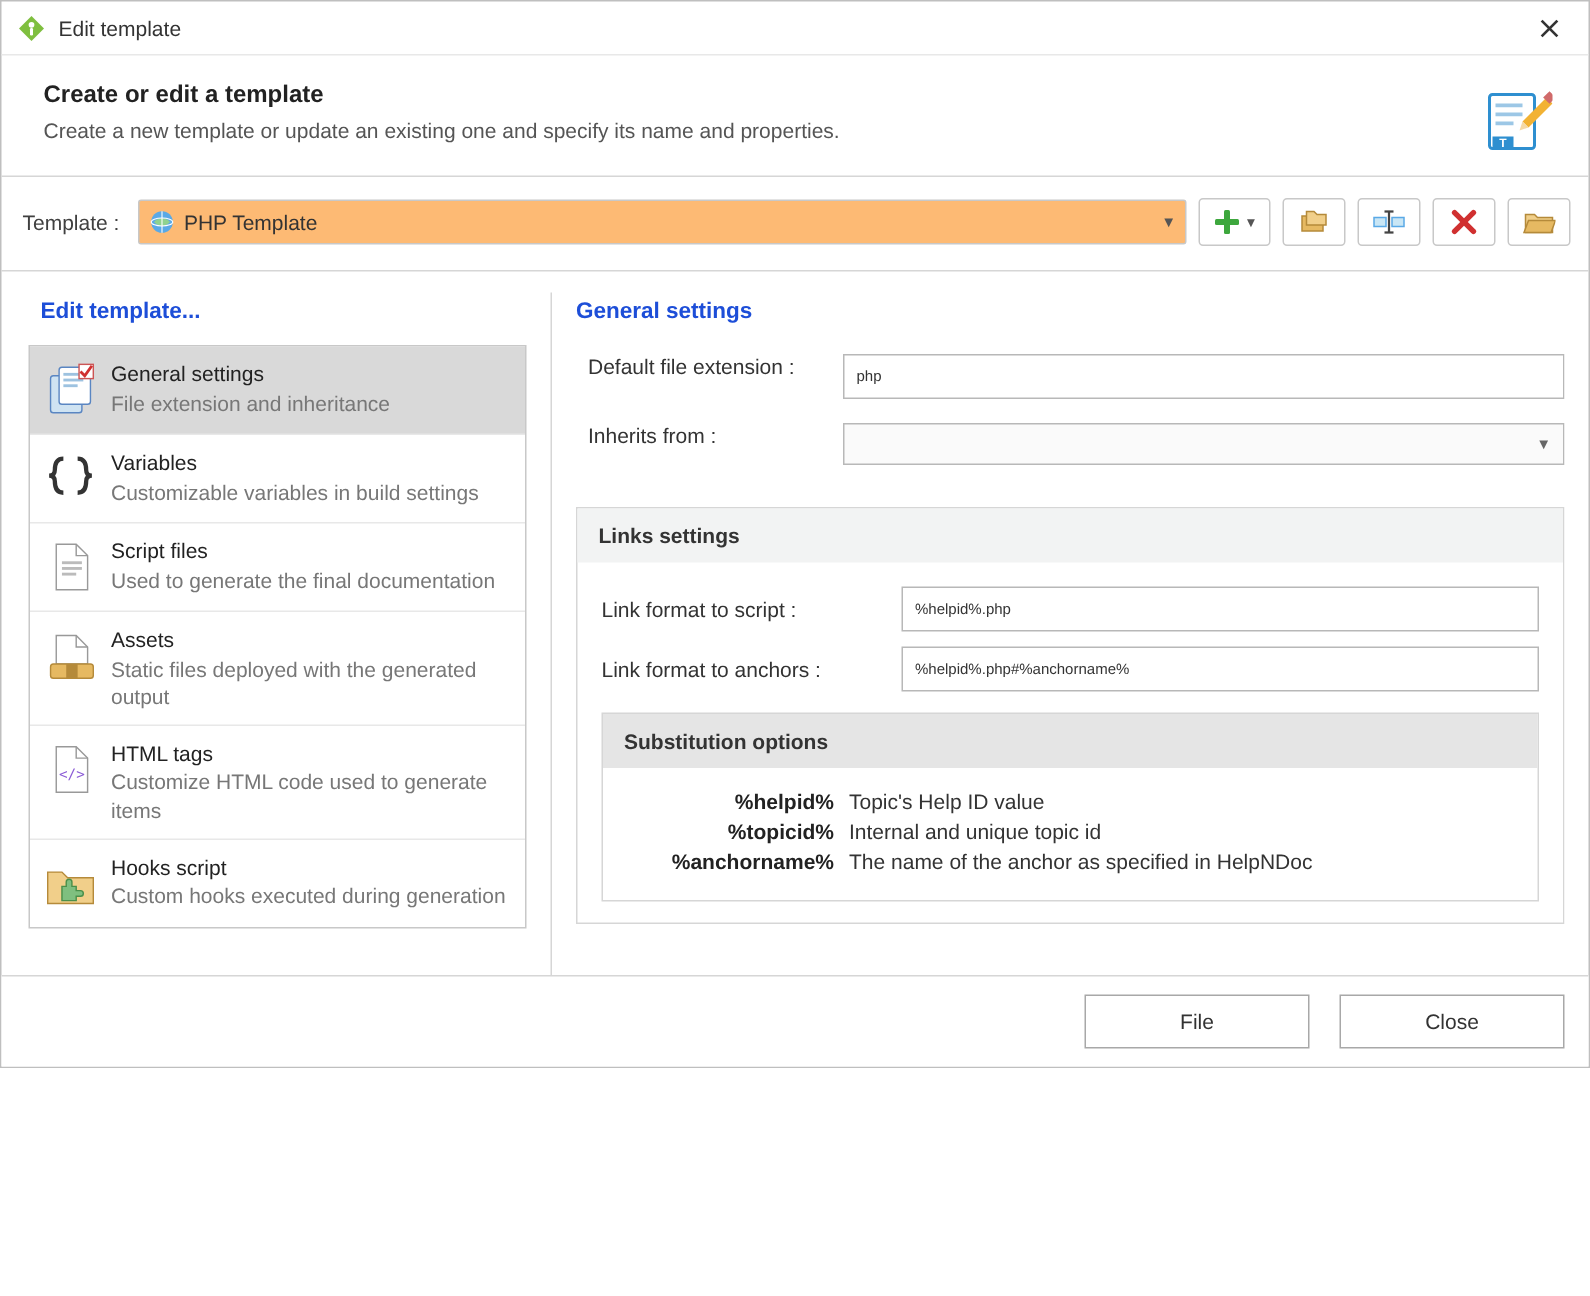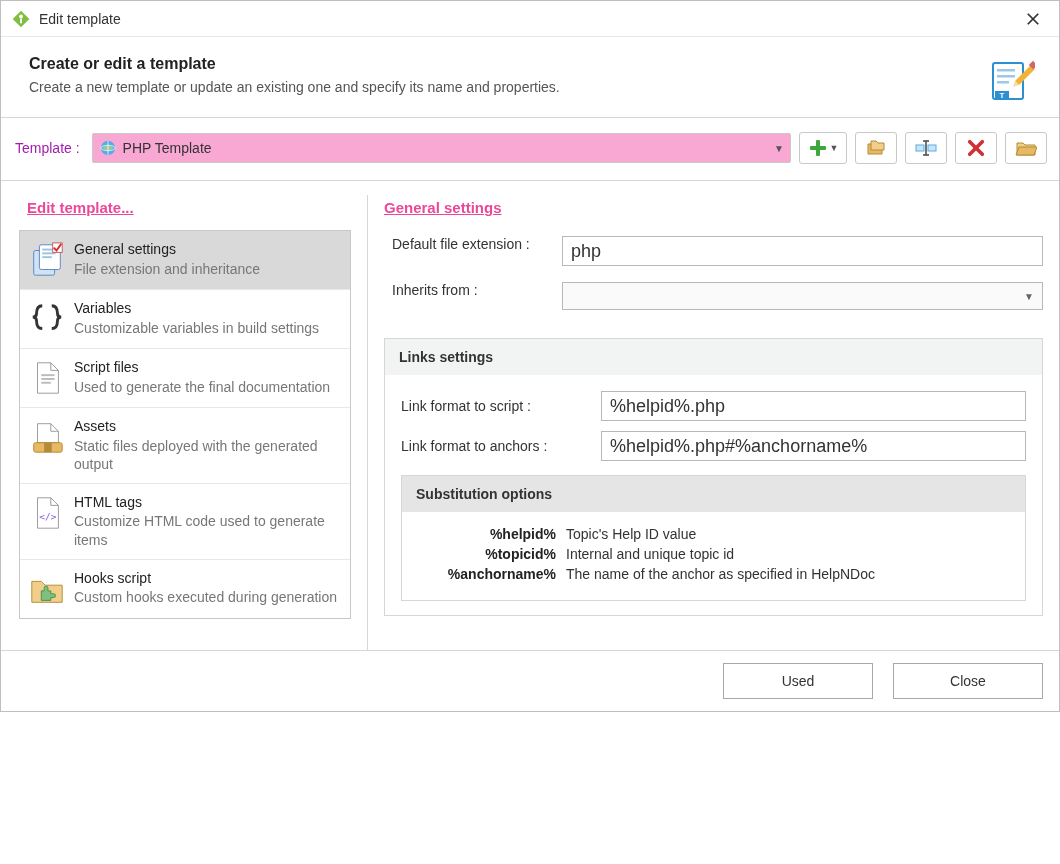--- a/index.html
+++ b/index.html
@@ -8,44 +8,44 @@
   .titlebar { height:36px; display:flex; align-items:center; padding:0 10px; border-bottom:1px solid #e8e8e8; }
   .titlebar .app-icon { width:20px; height:20px; margin-right:8px; display:flex; align-items:center; justify-content:center; }
   .titlebar .title { flex:1; font-size:14px; color:#333; }
   .titlebar .close-btn { width:32px; height:28px; display:flex; align-items:center; justify-content:center; cursor:pointer; }
   .header { padding:18px 24px 14px 28px; border-bottom:1px solid #d6d6d6; display:flex; align-items:flex-start; }
   .header .hdr-text { flex:1; }
   .header .hdr-title { font-weight:bold; font-size:16px; color:#222; margin-bottom:6px; }
   .header .hdr-desc { color:#555; }
   .header .hdr-icon { width:48px; height:48px; }
   .template-row { padding:14px 12px 16px 14px; border-bottom:1px solid #d6d6d6; display:flex; align-items:center; gap:8px; }
-  .template-row .lbl { color:#a21caf; margin-right:4px; }
-  .template-select { flex:1; height:30px; border:1px solid #c8c8c8; border-radius:2px; display:flex; align-items:center; padding:0 6px; background:#f9a8d4; cursor:pointer; }
+  .template-row .lbl { color:#404040; margin-right:4px; }
+  .template-select { flex:1; height:30px; border:1px solid #c8c8c8; border-radius:2px; display:flex; align-items:center; padding:0 6px; background:#fdba74; cursor:pointer; }
   .template-select .globe-icon { width:18px; height:18px; margin-right:6px; }
   .template-select .sel-text { flex:1; }
   .template-select .sel-caret { color:#555; font-size:10px; }
   .tool-btn { width:42px; height:32px; border:1px solid #c8c8c8; border-radius:3px; background:#fff; display:flex; align-items:center; justify-content:center; cursor:pointer; }
   .tool-btn.add { width:48px; gap:2px;}
   .main { flex:1; display:flex; padding:14px 16px 0 18px; overflow:hidden; }
   .left-pane { width:332px; display:flex; flex-direction:column;}
-  .section-title { font-weight:bold; font-size:15px; color:#ec4899; margin:4px 0 14px 8px;text-decoration:underline; }
+  .section-title { font-weight:bold; font-size:15px; color:#1d4ed8; margin:4px 0 14px 8px; }
   .section-title.right { margin-left:0; }
   .divider-v { width:1px; background:#d6d6d6; margin:0 16px; }
   .nav-list { border:1px solid #c8c8c8; }
   .nav-item { display:flex; align-items:flex-start; padding:10px 10px 10px 8px; border-bottom:1px solid #e8e8e8; cursor:pointer; gap:8px; }
   .nav-item:last-child { border-bottom:0; }
   .nav-item.selected { background:#d9d9d9; }
   .nav-item .nav-icon { width:38px; height:38px; flex-shrink:0; display:flex; align-items:center; justify-content:center; }
   .nav-item .nav-text { flex:1; padding-top:0; }
   .nav-item .nav-title { color:#222; line-height:1.25; }
   .nav-item .nav-desc  { color:#777; line-height:1.3; margin-top:1px; }
   .right-pane { flex:1; display:flex; flex-direction:column; overflow:auto; }
   .form-row { display:flex; align-items:flex-start; margin:6px 0 10px 8px; }
   .form-row .form-label { width:170px; color:#333; }
-  .text-input { flex:1; height:30px; border:1px solid #b8b8b8; padding:0 8px; font-size:18px; color:#333; background:#fff; }
+  .text-input { flex:1; height:30px; border:1px solid #b8b8b8; padding:0 8px; font-size:10px; color:#333; background:#fff; }
   .select-input { flex:1; height:28px; border:1px solid #b8b8b8; background:#fafafa; display:flex; align-items:center; justify-content:flex-end; padding:0 8px; cursor:pointer; }
   .select-input .caret { font-size:10px; color:#666; }
   .fieldset-box { border:1px solid #d6d6d6; margin:18px 0 0 0; padding-bottom:14px;}
   .fieldset-title { background:#f2f3f3; padding:10px 14px; font-weight:bold; color:#333; margin-bottom:16px; }
   .inner-row { display:flex; align-items:center; margin:6px 16px 10px 16px; }
   .inner-row .inner-label { width:200px; color:#333; }
   .sub-box { border:1px solid #d6d6d6; margin:14px 16px 0 16px; }
   .sub-title { background:#e5e5e5; padding:10px 14px; font-weight:bold; color:#333; }
   .sub-body { padding:10px 14px 14px 14px; }
   .sub-row { display:flex; margin:4px 0; }
@@ -289,17 +289,17 @@
               <div class="sub-key">%anchorname%</div>
               <div class="sub-val">The name of the anchor as specified in HelpNDoc</div>
             </div>
           </div>
         </div>
       </div>
     </div>
   </div>
 
   <div class="footer">
-    <div class="btn">Used</div>
+    <div class="btn">File</div>
     <div class="btn">Close</div>
   </div>
 
 </div>
 
 </body></html>

